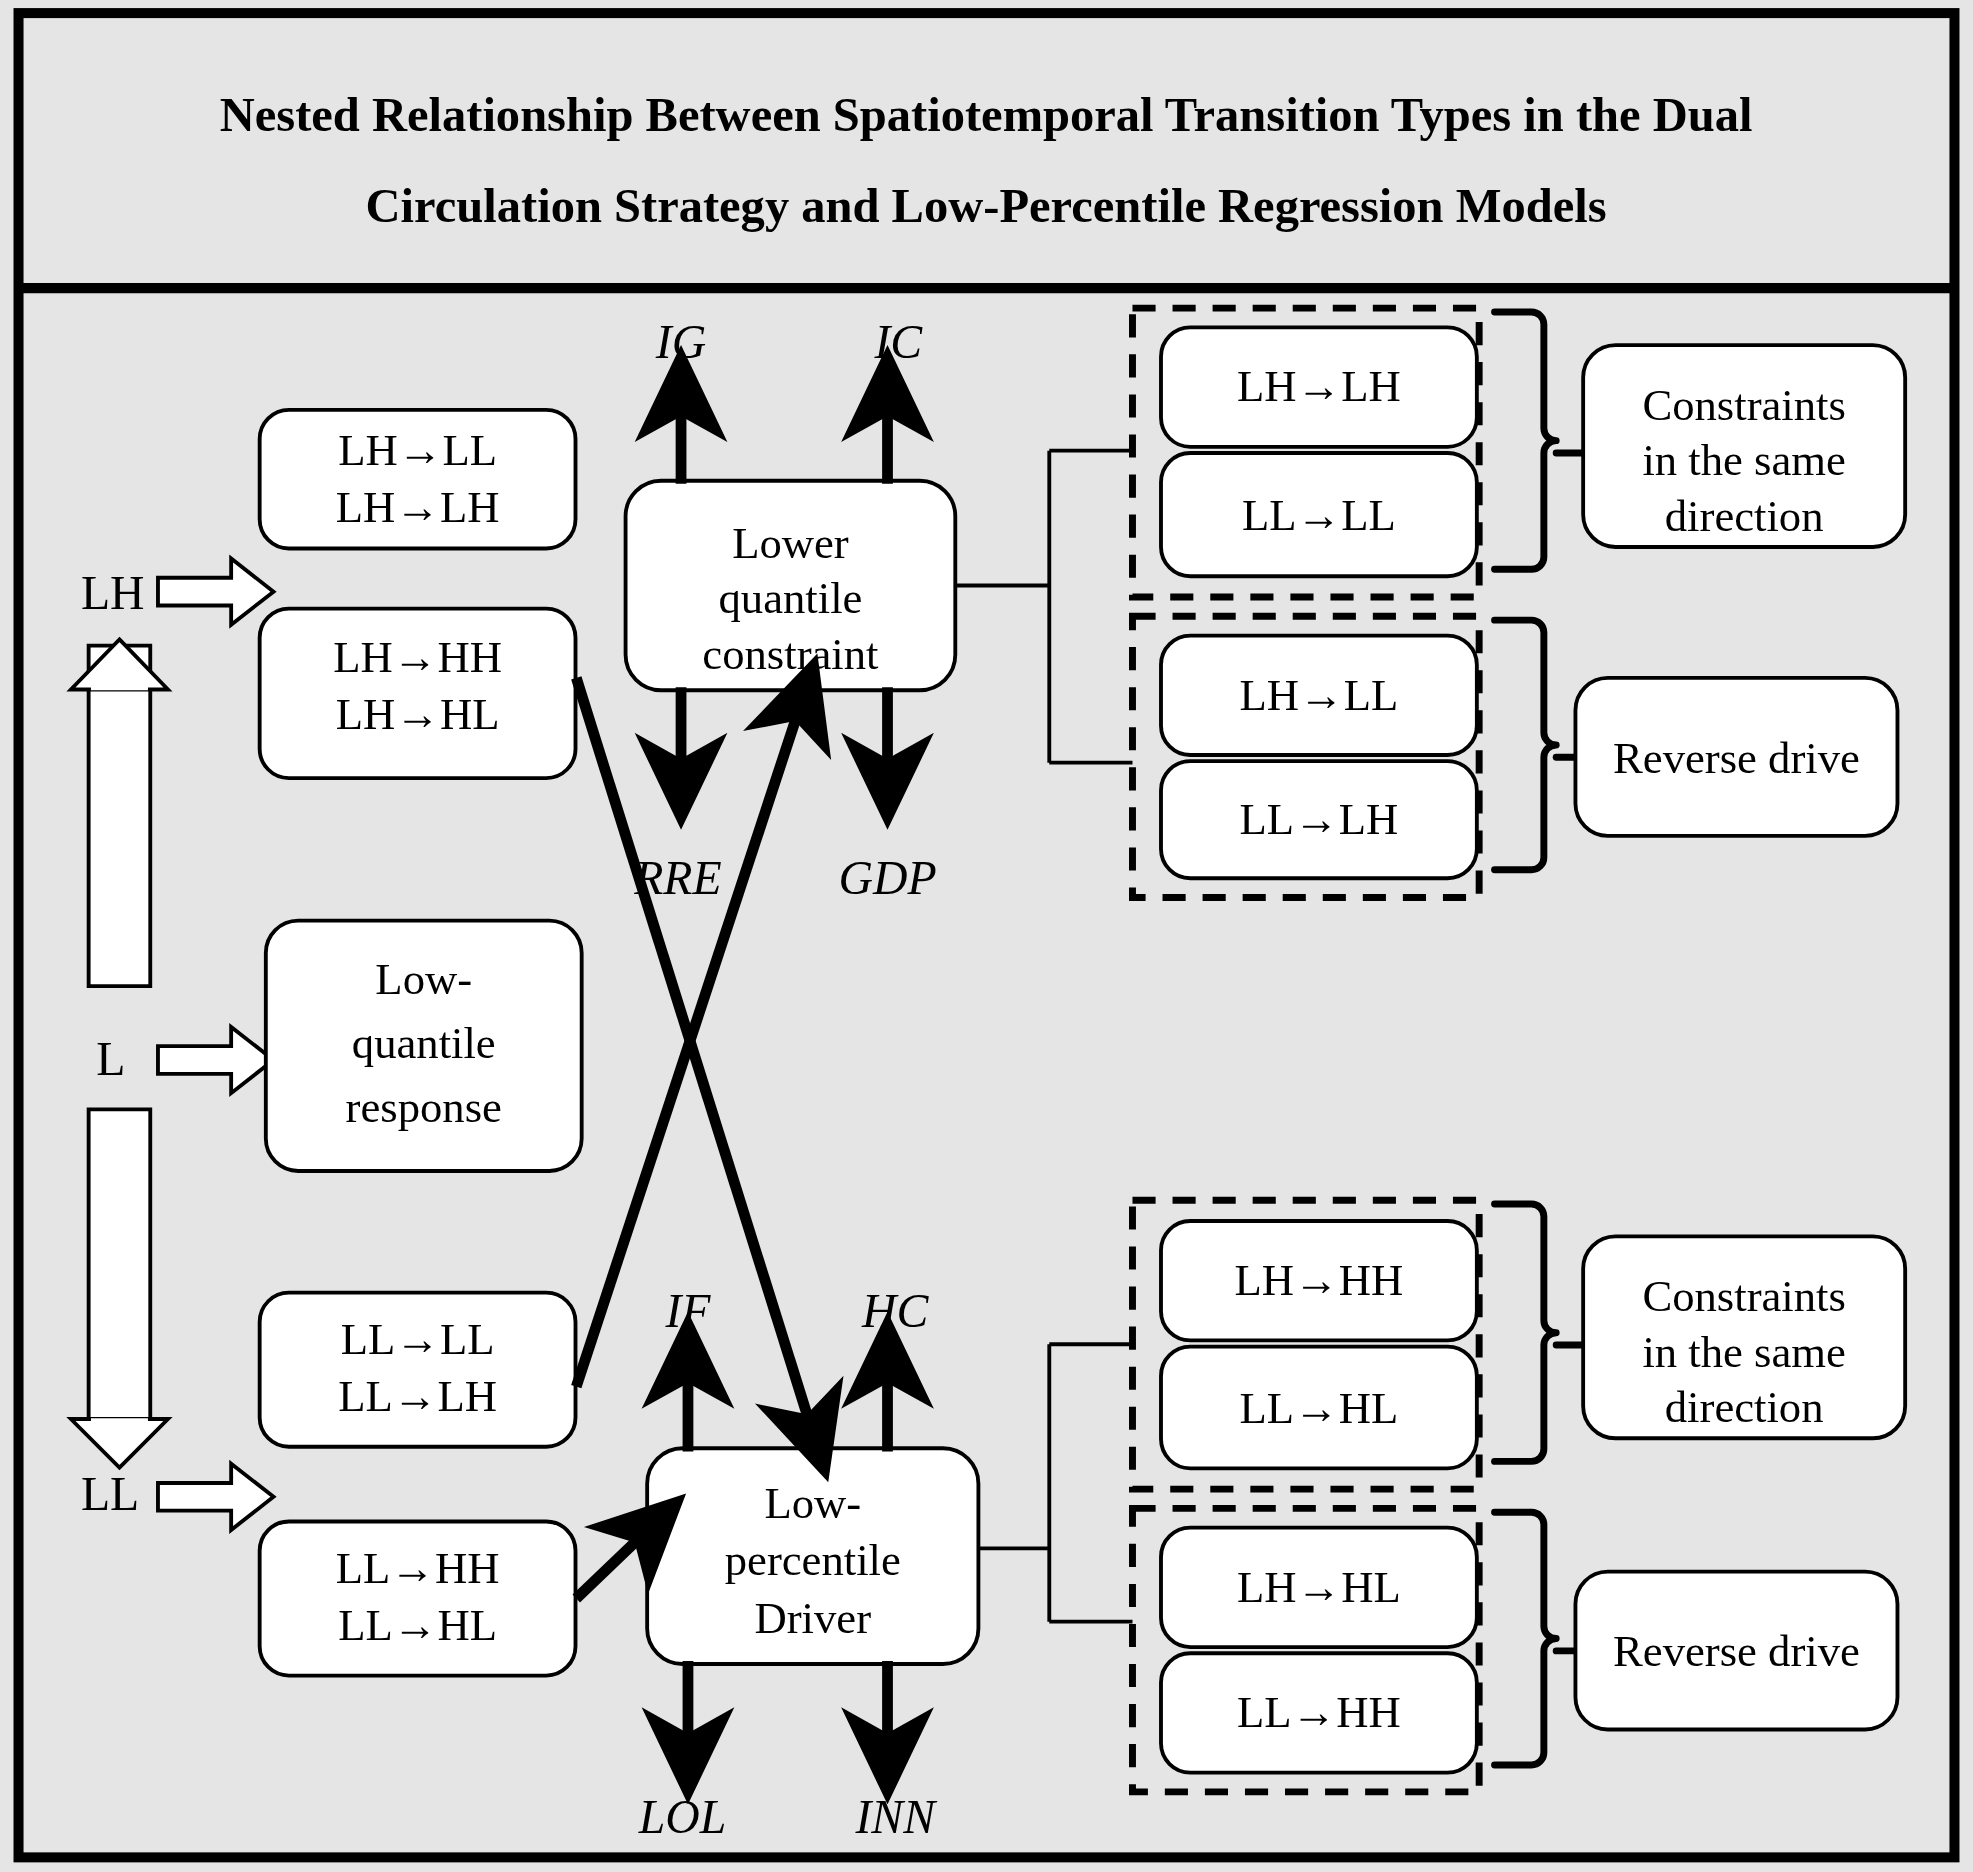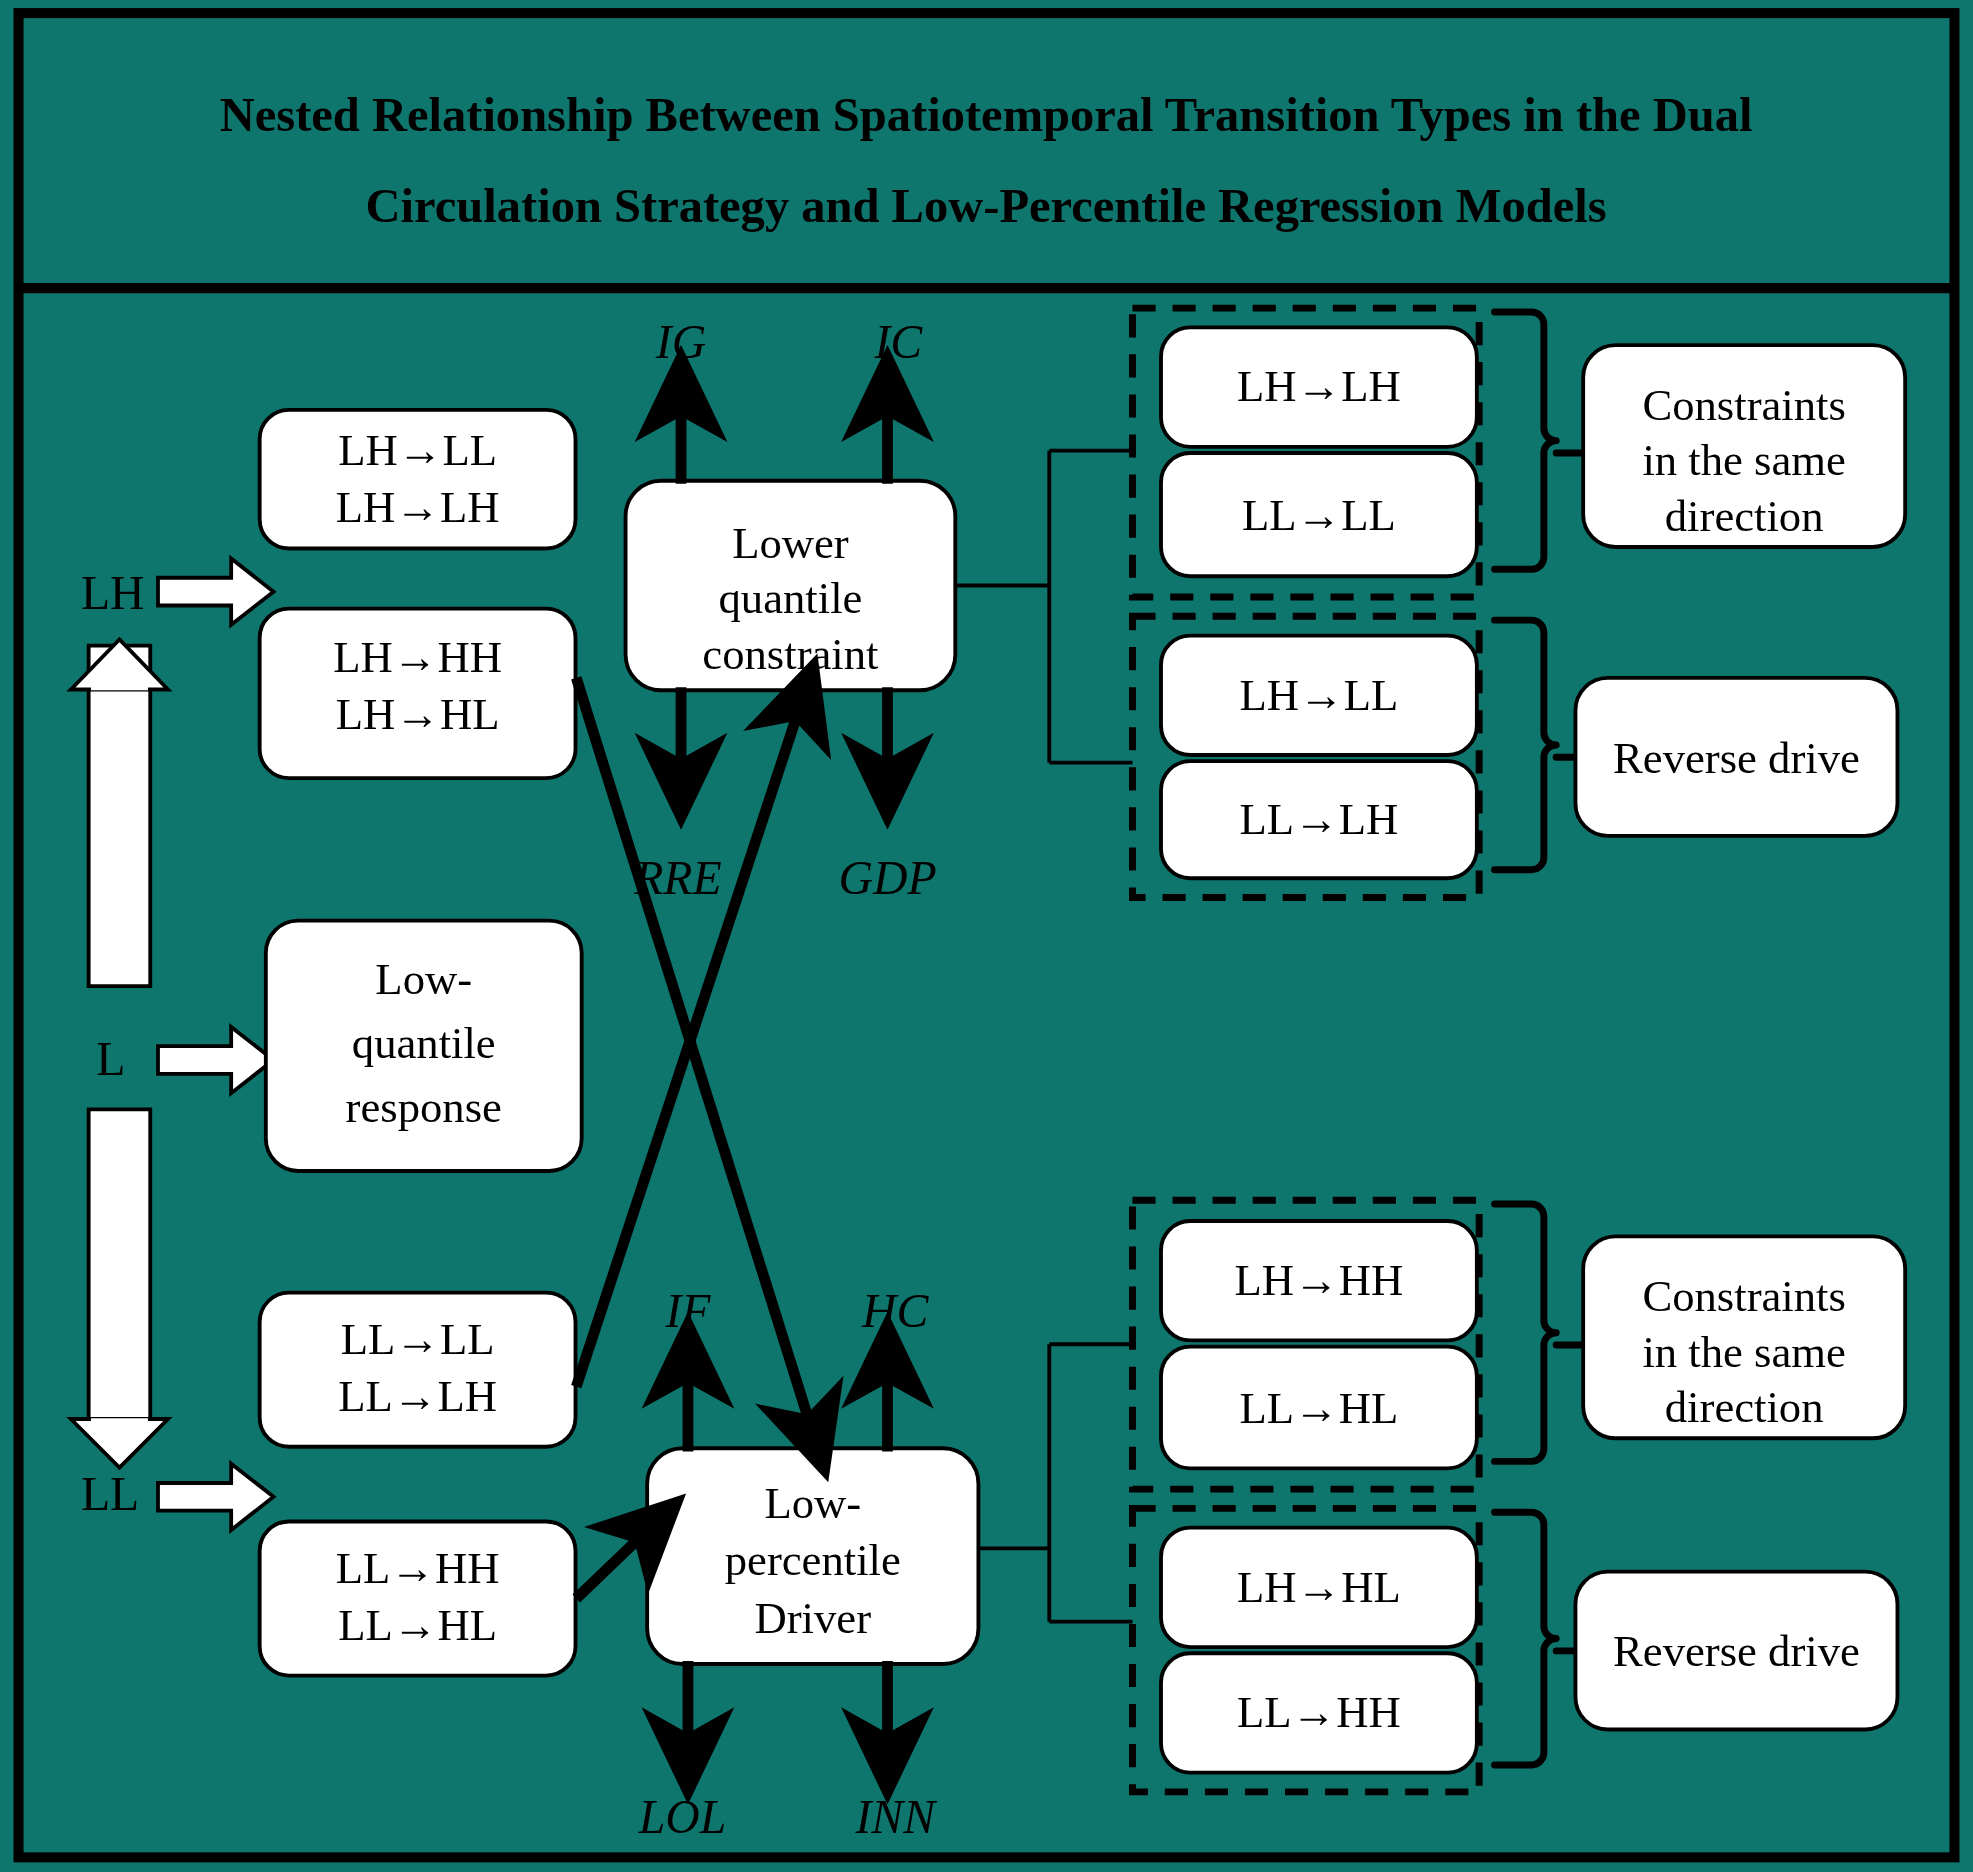--- a/index.html
+++ b/index.html
@@ -1,17 +1,17 @@
 <!DOCTYPE html>
 <html style="font-size:12.3px"><head>
 <meta charset="utf-8">
 <style>
   html,body{margin:0;padding:0;background:#ffffff;}
   body{font-family:"Liberation Serif", serif;}
-  #stage{position:relative;width:1973px;height:1872px;background:#0f766e;overflow:hidden;}
+  #stage{position:relative;width:1973px;height:1872px;background:#e5e5e5;overflow:hidden;}
   svg{display:block;}
   .bt{font-family:"Liberation Serif", serif;font-weight:bold;fill:#000;}
   .nt{font-family:"Liberation Serif", serif;fill:#000;}
   .it{font-family:"Liberation Serif", serif;font-style:italic;fill:#000;}
   .box{fill:#fff;stroke:#000;stroke-width:5;}
   .dashbox{fill:none;stroke:#000;stroke-width:9;stroke-dasharray:30 22;}
   .frame{fill:none;stroke:#000;stroke-width:13;}
   .thin{fill:none;stroke:#000;stroke-width:5;}
   .thick{fill:none;stroke:#000;stroke-width:14;}
   .brace{fill:none;stroke:#000;stroke-width:9;stroke-linecap:round;stroke-linejoin:round;}

